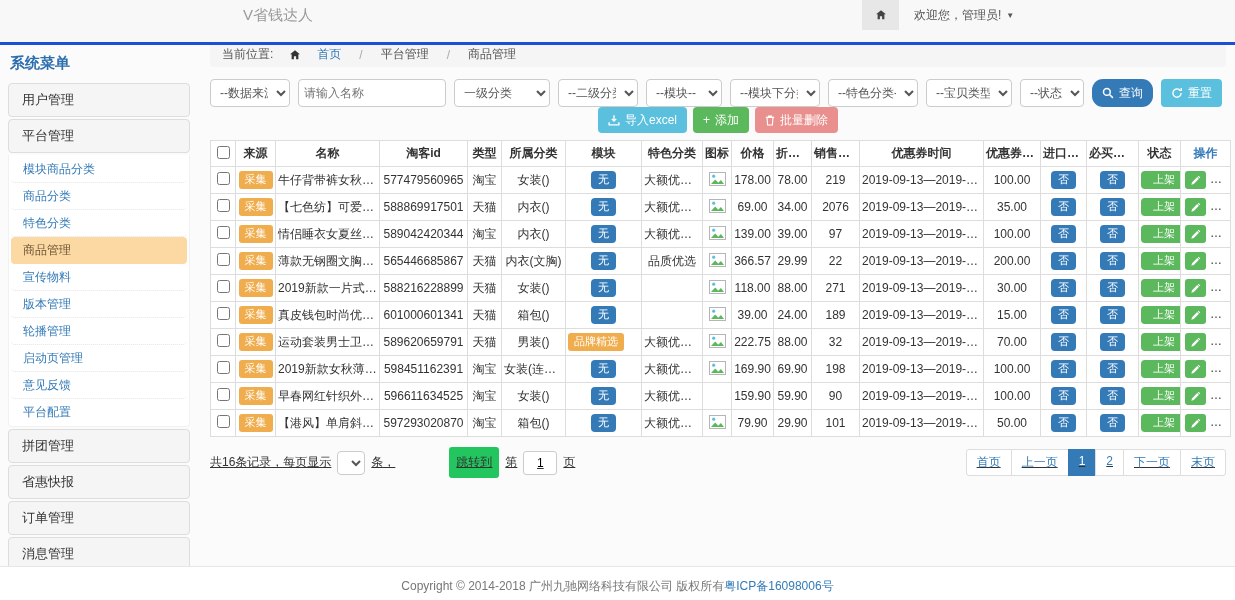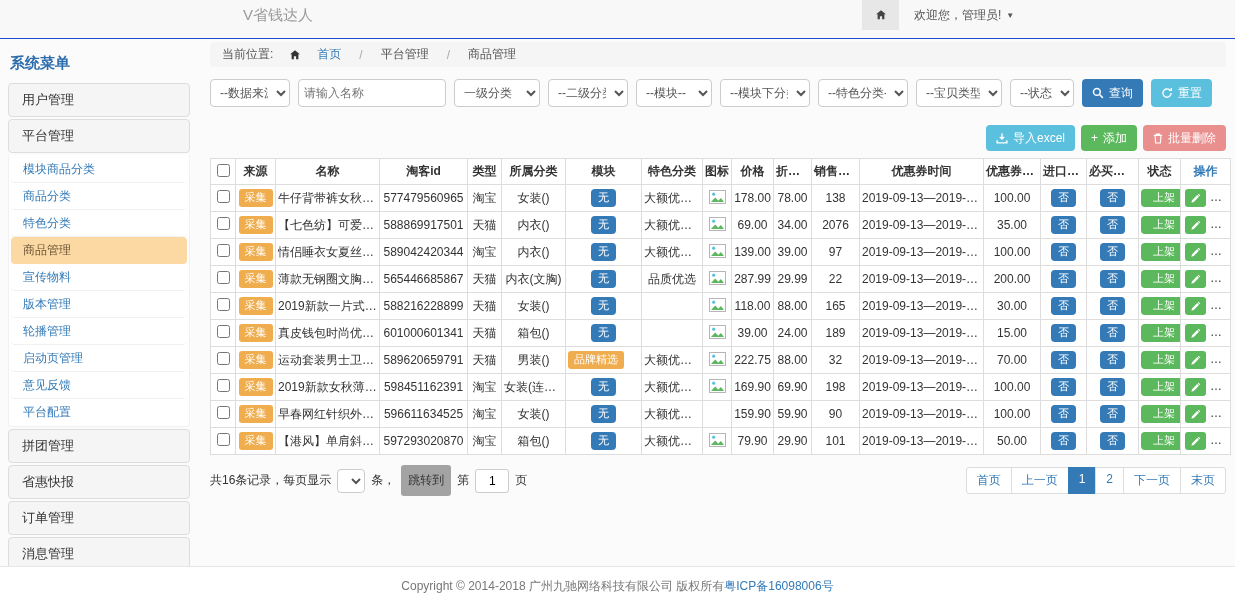--- a/index.html
+++ b/index.html
@@ -4,21 +4,21 @@
 <style>
   :root{
     --blue:#337ab7; --lightblue:#5bc0de; --green:#5cb85c; --red:#d9534f;
     --softred:#e9908f; --orange:#f0ad4e; --peach:#fcd9a2; --bd:#ddd;
   }
   *{box-sizing:border-box;margin:0;padding:0;}
   html,body{width:1235px;height:600px;}
   body{font-family:"Liberation Sans","DejaVu Sans",sans-serif;background:#fbfbfb;position:relative;overflow:hidden;color:#333;}
   .ico{display:inline-flex;align-items:center;justify-content:center;line-height:0;}
   
-  .topbar{position:absolute;top:0;left:0;width:100%;height:39px;background:#f8f8f8;border-bottom:1px solid #1d4ed8;z-index:10;}
+  .topbar{position:absolute;top:0;left:0;width:100%;height:45px;background:#f8f8f8;border-bottom:3px solid #1d4ed8;z-index:10;}
   .brand{position:absolute;left:243px;top:0;line-height:30px;font-size:15px;color:#9a9a9a;}
   .topbar-right{position:absolute;left:862px;top:0;height:30px;display:flex;align-items:stretch;}
   .home-btn{width:37px;background:#e7e7e7;display:flex;align-items:center;justify-content:center;cursor:pointer;color:#444;}
   .welcome{display:flex;align-items:center;margin-left:15px;font-size:12px;color:#555;cursor:pointer;gap:5px;}
   .welcome .caret{font-size:8px;color:#555;}
   
   .sidebar{position:absolute;left:8px;top:50px;width:182px;z-index:1;}
   .sidebar-title{color:#2b6dad;font-size:15px;font-weight:bold;padding:4px 2px 10px;}
   .side-panel{background:#f5f5f5;border:1px solid #ddd;border-radius:4px;padding:7px 13px;font-size:13px;color:#333;margin-bottom:2px;cursor:pointer;}
   .side-sub{background:#fff;border:1px solid #f1f1f1;border-top:none;border-radius:0 0 4px 4px;margin-bottom:2px;padding:1px 2px;}
@@ -27,53 +27,53 @@
   .side-sub-item.active{background:var(--peach);color:#6b5436;border-bottom-color:transparent;}
   
   .main{position:absolute;left:210px;top:42px;width:1016px;}
   .breadcrumb{background:#f5f5f5;border-radius:4px;height:25px;display:flex;align-items:center;padding:0 12px;font-size:12px;color:#555;gap:16px;}
   .breadcrumb .link{color:#337ab7;cursor:pointer;}
   .breadcrumb .sep{color:#aaa;padding:0 2px;}
   .breadcrumb .ico{color:#333;}
   .filters{display:flex;align-items:center;gap:8px;margin-top:12px;}
   .ctrl{height:28px;border:1px solid #ccc;border-radius:4px;background:#fff;font-size:12px;color:#555;padding:0 5px;font-family:inherit;}
   .btn{height:28px;border:none;border-radius:4px;color:#fff;font-size:12px;display:inline-flex;align-items:center;gap:5px;padding:0 10px;cursor:pointer;font-family:inherit;}
-  .btn-blue{background:var(--blue);}
+  .btn-blue{background:var(--blue);border-radius:11px;}
   .btn-lightblue{background:var(--lightblue);}
   .btn-green{background:var(--green);}
   .btn-softred{background:var(--softred);}
-  .actions{display:flex;justify-content:flex-end;gap:6px;margin-top:18px;}
+  .actions{display:flex;justify-content:center;gap:6px;}
   .actions .btn{height:26px;}
   
   [data-name="filter-data-source"]{width:80px;}
   [data-name="filter-name-input"]{width:148px;}
-  [data-name="filter-cat1"]{width:86px;}
+  [data-name="filter-cat1"]{width:96px;}
   [data-name="filter-cat2"]{width:80px;}
   [data-name="filter-module"]{width:76px;}
   [data-name="filter-module-sub"]{width:90px;}
   [data-name="filter-feature"]{width:90px;}
   [data-name="filter-item-type"]{width:86px;}
   [data-name="filter-status"]{width:64px;}
   
   table{width:100%;border-collapse:collapse;table-layout:fixed;margin-top:7px;font-size:12px;background:#fff;}
   th,td{border:1px solid var(--bd);text-align:center;padding:4px 2px;overflow:hidden;white-space:nowrap;text-overflow:ellipsis;height:25px;}
   th{font-weight:bold;color:#333;}
   th:last-child{color:var(--blue);}
   .badge{display:inline-block;color:#fff;border-radius:3px;padding:2px 6px;font-size:11px;line-height:1.2;}
   .badge-orange{background:var(--orange);}
   .badge-blue{background:var(--blue);border-radius:4px;padding:2px 7px;cursor:pointer;}
   .badge-green{background:var(--green);border-radius:4px;padding:2px 12px;cursor:pointer;}
   .op-btn{display:inline-flex;align-items:center;justify-content:center;width:21px;height:18px;border-radius:3px;margin:0 2px;cursor:pointer;vertical-align:middle;}
   .op-edit{background:var(--green);}
   .op-del{background:var(--red);}
   
-  .pagebar{display:flex;justify-content:space-between;align-items:center;margin-top:10px;font-size:12px;color:#333;}
+  .pagebar{display:flex;justify-content:space-between;align-items:center;margin-top:10px;font-size:12px;color:#333;text-decoration:underline;}
   .pagebar-left{display:flex;align-items:center;gap:6px;}
   .per-page{height:24px;width:28px;}
-  .chip{background:#a3a3a3;border-radius:3px;padding:7px 7px;cursor:pointer;color:#333;}
+  .chip{background:#22c55e;border-radius:3px;padding:7px 7px;cursor:pointer;color:#333;margin-left:48px;}
   .jump-input{width:34px;height:24px;border:1px solid #ccc;border-radius:3px;text-align:center;font-size:12px;font-family:inherit;}
   .pager{display:flex;}
   .pager-item{border:1px solid #ddd;margin-left:-1px;padding:4px 10px;color:var(--blue);background:#fff;cursor:pointer;}
   .pager-item:first-child{border-radius:3px 0 0 3px;margin-left:0;}
   .pager-item:last-child{border-radius:0 3px 3px 0;}
   .pager-item.active{background:var(--blue);border-color:var(--blue);color:#fff;}
   
   .footer{position:absolute;left:0;top:566px;width:100%;height:34px;background:#fff;border-top:1px solid #e7e7e7;display:flex;align-items:flex-start;justify-content:center;padding-top:11px;font-size:12px;color:#777;z-index:5;gap:0;}
   .footer .link{color:var(--blue);cursor:pointer;}
 </style>
@@ -239,21 +239,21 @@
           <td data-name="feature-category">大额优惠券</td>
           <td data-name="thumb-cell"><span class="ico" data-name="product-image-icon">
               <svg width="17" height="14" viewBox="0 0 17 14">
                 <rect x="0.5" y="0.5" width="16" height="13" fill="#fff" stroke="#b5b5b5"></rect>
                 <circle cx="4.7" cy="4.2" r="1.6" fill="#5bc0de"></circle>
                 <path d="M2 12l4.2-4.5 3.1 3.2 2.6-2.6 3.1 3.9z" fill="#5cb85c"></path>
               </svg>
             </span></td>
           <td data-name="price">178.00</td>
           <td data-name="discount-price">78.00</td>
-          <td data-name="sales-count">138</td>
+          <td data-name="sales-count">219</td>
           <td data-name="coupon-time">2019-09-13—2019-09-17</td>
           <td data-name="coupon-amount">100.00</td>
           <td data-name="import-select-cell"><span class="badge badge-blue" data-name="import-select-toggle">否</span></td>
           <td data-name="must-buy-cell"><span class="badge badge-blue" data-name="must-buy-toggle">否</span></td>
           <td data-name="status-cell"><span class="badge badge-green" data-name="status-badge">上架</span></td>
           <td data-name="operations-cell"><span class="op-btn op-edit" data-name="edit-button">
               <span class="ico" data-name="edit-icon">
                 <svg width="11" height="11" viewBox="0 0 16 16">
                   <path fill="#fff" d="M2 14l1-3.5L10.5 3l2.5 2.5L5.5 13 2 14zM11.3 2.2l1.2-1.2L15 3.5l-1.2 1.2z"></path>
                 </svg>
@@ -351,21 +351,21 @@
           <td data-name="product-category">内衣(文胸)</td>
           <td data-name="module-cell"><span class="badge badge-blue" data-name="module-badge">无</span></td>
           <td data-name="feature-category">品质优选</td>
           <td data-name="thumb-cell"><span class="ico" data-name="product-image-icon">
               <svg width="17" height="14" viewBox="0 0 17 14">
                 <rect x="0.5" y="0.5" width="16" height="13" fill="#fff" stroke="#b5b5b5"></rect>
                 <circle cx="4.7" cy="4.2" r="1.6" fill="#5bc0de"></circle>
                 <path d="M2 12l4.2-4.5 3.1 3.2 2.6-2.6 3.1 3.9z" fill="#5cb85c"></path>
               </svg>
             </span></td>
-          <td data-name="price">287.99</td>
+          <td data-name="price">366.57</td>
           <td data-name="discount-price">29.99</td>
           <td data-name="sales-count">22</td>
           <td data-name="coupon-time">2019-09-13—2019-09-17</td>
           <td data-name="coupon-amount">200.00</td>
           <td data-name="import-select-cell"><span class="badge badge-blue" data-name="import-select-toggle">否</span></td>
           <td data-name="must-buy-cell"><span class="badge badge-blue" data-name="must-buy-toggle">否</span></td>
           <td data-name="status-cell"><span class="badge badge-green" data-name="status-badge">上架</span></td>
           <td data-name="operations-cell"><span class="op-btn op-edit" data-name="edit-button">
               <span class="ico" data-name="edit-icon">
                 <svg width="11" height="11" viewBox="0 0 16 16">
@@ -391,21 +391,21 @@
           <td data-name="feature-category"></td>
           <td data-name="thumb-cell"><span class="ico" data-name="product-image-icon">
               <svg width="17" height="14" viewBox="0 0 17 14">
                 <rect x="0.5" y="0.5" width="16" height="13" fill="#fff" stroke="#b5b5b5"></rect>
                 <circle cx="4.7" cy="4.2" r="1.6" fill="#5bc0de"></circle>
                 <path d="M2 12l4.2-4.5 3.1 3.2 2.6-2.6 3.1 3.9z" fill="#5cb85c"></path>
               </svg>
             </span></td>
           <td data-name="price">118.00</td>
           <td data-name="discount-price">88.00</td>
-          <td data-name="sales-count">165</td>
+          <td data-name="sales-count">271</td>
           <td data-name="coupon-time">2019-09-13—2019-09-19</td>
           <td data-name="coupon-amount">30.00</td>
           <td data-name="import-select-cell"><span class="badge badge-blue" data-name="import-select-toggle">否</span></td>
           <td data-name="must-buy-cell"><span class="badge badge-blue" data-name="must-buy-toggle">否</span></td>
           <td data-name="status-cell"><span class="badge badge-green" data-name="status-badge">上架</span></td>
           <td data-name="operations-cell"><span class="op-btn op-edit" data-name="edit-button">
               <span class="ico" data-name="edit-icon">
                 <svg width="11" height="11" viewBox="0 0 16 16">
                   <path fill="#fff" d="M2 14l1-3.5L10.5 3l2.5 2.5L5.5 13 2 14zM11.3 2.2l1.2-1.2L15 3.5l-1.2 1.2z"></path>
                 </svg>

